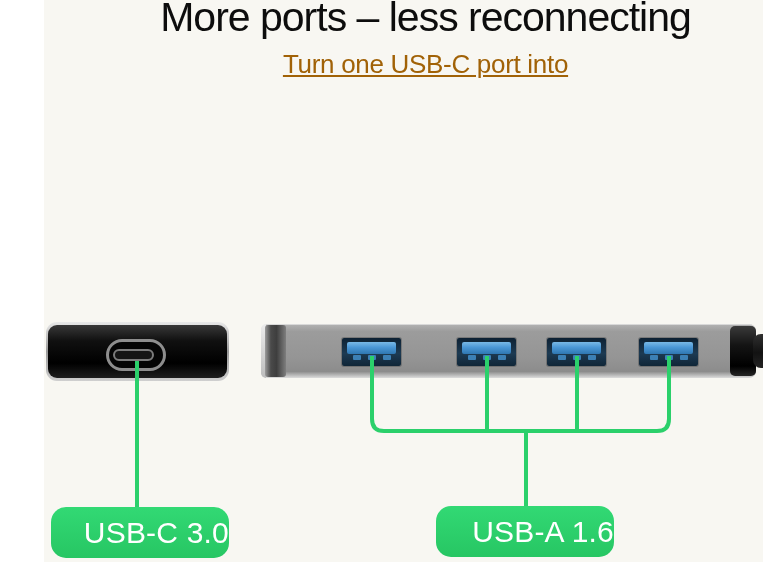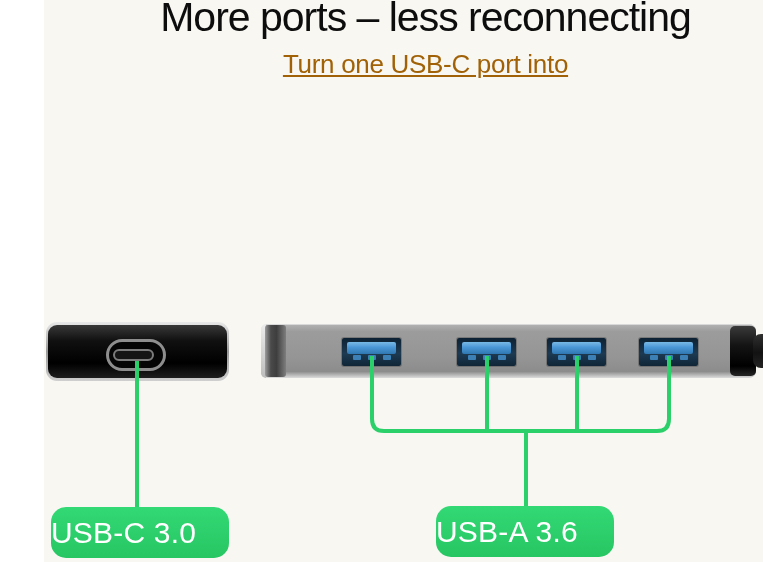--- a/index.html
+++ b/index.html
@@ -107,21 +107,21 @@
     position:absolute;left:0;top:0;width:763px;height:562px;
     pointer-events:none;
   }
   
   .pill{
     position:absolute;
     width:178px;height:51px;border-radius:15px;
     background:linear-gradient(180deg,#32d974,#27c663);
     color:#fff;
     font-size:30px;font-weight:500;letter-spacing:0.2px;
-    display:flex;align-items:center;justify-content:flex-start;
+    display:flex;align-items:center;justify-content:flex-end;
   }
   .pill-c{left:7px;top:507px;}
   .pill-a{left:392px;top:506px;}
 </style>
 </head>
 <body>
 
 <div class="canvas">
 
   <div class="title">More ports – less reconnecting</div>
@@ -174,16 +174,16 @@
     <path d="M328 356 L328 419 Q328 431 340 431 L613 431 Q625 431 625 419 L625 356
              M443 356 L443 431
              M533 356 L533 431
              M482 431 L482 512" fill="none" stroke="#2bd06b" stroke-width="4"></path>
   </svg>
 
   <div class="pill pill-c">
     <span>USB-C 3.0</span>
   </div>
   <div class="pill pill-a">
-    <span>USB-A 3.6</span>
+    <span>USB-A 1.6</span>
   </div>
 
 </div>
 
 </body></html>

